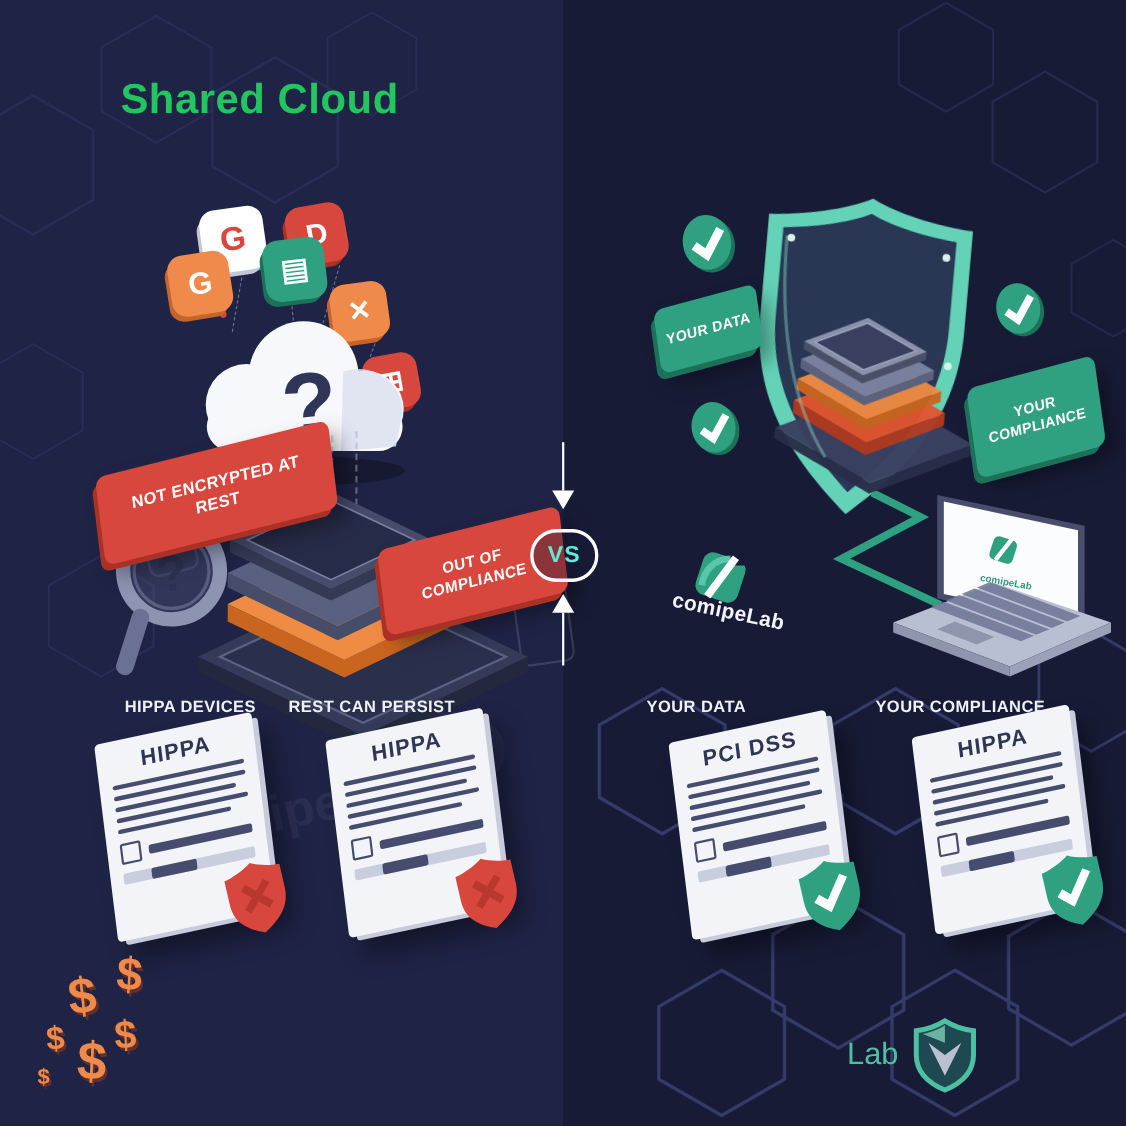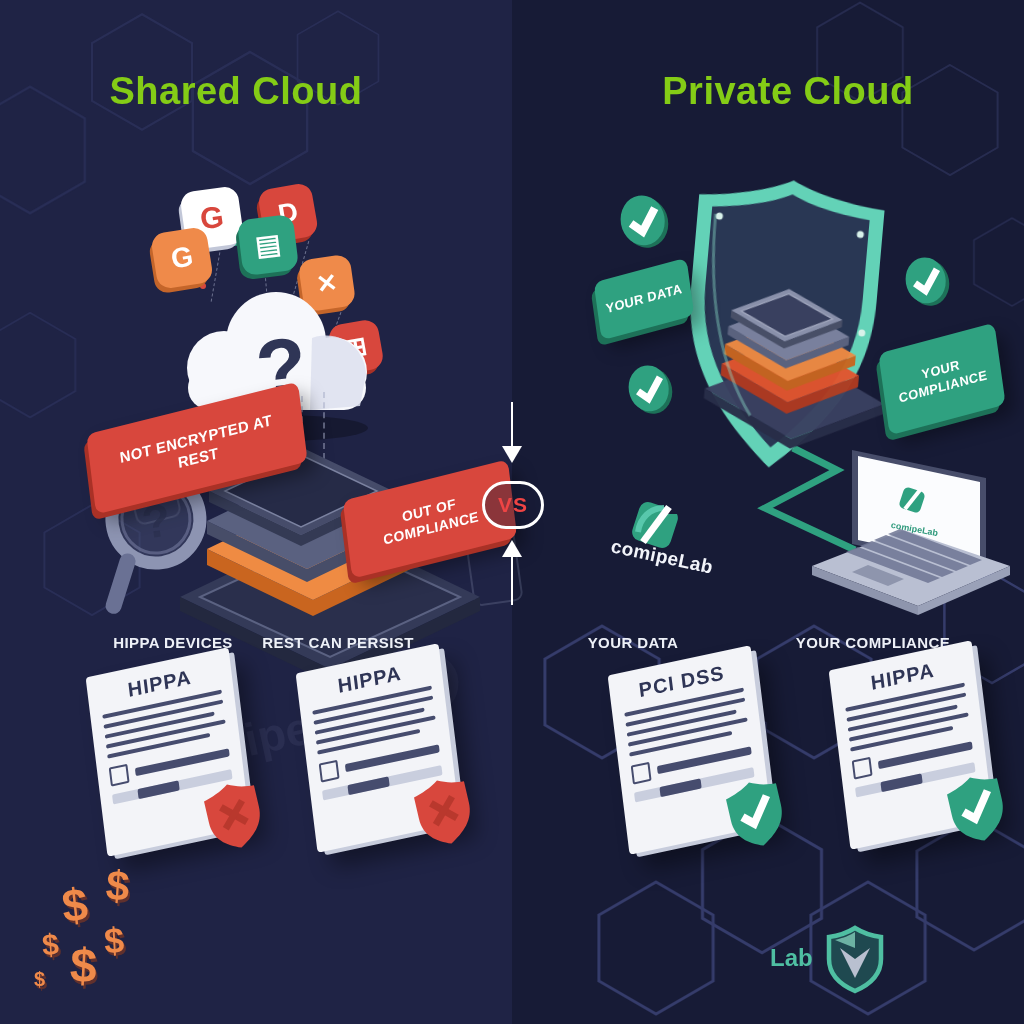--- a/index.html
+++ b/index.html
@@ -2,21 +2,21 @@
 <html><head>
 <meta charset="utf-8">
 <style>
   html,body{margin:0;padding:0;background:#10142a;font-family:"Liberation Sans",sans-serif;}
   #stage{position:relative;width:1024px;height:1024px;overflow:hidden;background:#20244a;}
   .abs{position:absolute;}
   
   .panel-left{left:0;top:0;width:512px;height:1024px;background:#1f2345;}
   .panel-right{left:512px;top:0;width:512px;height:1024px;background:#171b36;}
   
-  .title{font-size:38px;font-weight:800;color:#84cc16;text-align:center;letter-spacing:.5px;}
+  .title{font-size:38px;font-weight:800;color:#22c55e;text-align:center;letter-spacing:.5px;}
   
   svg{display:block;overflow:visible;}
   
   .app-icon{border-radius:14px;display:flex;align-items:center;justify-content:center;font-weight:800;transform-origin:center;}
   
   .tag{display:flex;align-items:center;justify-content:center;text-align:center;color:#fff;font-weight:800;border-radius:9px;line-height:1.3;letter-spacing:.4px;}
   .tag.red{background:#d8473d;box-shadow:-5px 6px 0 -1px #a93126, 8px 12px 18px rgba(0,0,0,.35);}
   .tag.green{background:#2fa180;box-shadow:-5px 6px 0 -1px #1d7158, 8px 12px 18px rgba(0,0,0,.35);}
   
   .dash-v{border-left:2px dashed rgba(165,172,200,.5);width:0;}
@@ -33,23 +33,23 @@
   .doc-box{width:15px;height:15px;border:2.5px solid #464c6e;border-radius:2px;}
   .doc-bar{height:8px;background:#464c6e;border-radius:2px;flex:1;}
   .doc-bar2{height:10px;background:#c9cede;border-radius:2px;margin-top:8px;position:relative;}
   .doc-bar2 span{position:absolute;left:26px;top:0;width:42px;height:10px;background:#464c6e;border-radius:2px;}
   .doc-shield{position:absolute;right:-16px;bottom:-20px;}
   
   .dollar{color:#ef8a4a;font-weight:800;text-shadow:2px 3px 0 rgba(150,60,25,.55);}
   
   .brand{display:flex;align-items:center;gap:12px;}
   .brand .t1{font-size:36px;font-weight:800;color:#ffffff;}
-  .brand .t2{font-size:24px;font-weight:700;color:#4fbfa2;}
-  
-  .vs-pill{width:56px;height:42px;border:3px solid #fff;border-radius:24px;display:flex;align-items:center;justify-content:center;color:#ef4444;font-weight:800;font-size:21px;letter-spacing:1px;background:rgba(24,28,54,.4);}
+  .brand .t2{font-size:28px;font-weight:400;color:#4fbfa2;}
+  
+  .vs-pill{width:56px;height:42px;border:3px solid #fff;border-radius:24px;display:flex;align-items:center;justify-content:center;color:#5eead4;font-weight:800;font-size:21px;letter-spacing:1px;background:rgba(24,28,54,.4);}
   .tri{width:0;height:0;}
   .tri.down{border-left:10px solid transparent;border-right:10px solid transparent;border-top:17px solid #fff;}
   .tri.up{border-left:10px solid transparent;border-right:10px solid transparent;border-bottom:17px solid #fff;}
   .vline{width:2px;background:#fff;}
   
   .watermark{font-size:46px;font-weight:800;color:rgba(195,202,235,.07);}
   .ghost-q{font-size:170px;font-weight:800;color:rgba(195,202,235,.05);}
   .ghost-phone{border:2px solid rgba(160,168,200,.22);border-radius:9px;}
   
   .vendor-text{font-size:19px;font-weight:800;color:#f2f4fa;letter-spacing:.4px;}
@@ -86,21 +86,20 @@
       <use href="#hexp" transform="translate(920,756) scale(1.2)"></use>
       <use href="#hexp" transform="translate(762,884) scale(1.25)"></use>
       <use href="#hexp" transform="translate(656,948) scale(1.2)"></use>
       <use href="#hexp" transform="translate(868,948) scale(1.2)"></use>
       <use href="#hexp" transform="translate(974,884) scale(1.2)"></use>
       <use href="#hexp" transform="translate(992,628) scale(1.0)"></use>
     </g>
   </svg>
 
   <div class="abs title" style="left:60px;top:70px;width:352px;">Shared Cloud</div>
-  <div class="abs title" style="left:612px;top:70px;width:352px;">Private Cloud</div>
 
   <div class="abs ghost-q" style="left:360px;top:610px;transform:rotate(10deg);">?</div>
   <div class="abs watermark" style="left:150px;top:708px;transform:rotate(-12deg);">comipeLab</div>
   <div class="abs ghost-phone" style="left:128px;top:446px;width:42px;height:72px;transform:rotate(-14deg);"></div>
   <div class="abs ghost-phone" style="left:468px;top:518px;width:46px;height:82px;transform:rotate(-8deg);"></div>
 
   <div class="abs dash-t" style="left:215px;top:252px;height:50px;transform:rotate(10deg);"></div>
   <div class="abs dash-t" style="left:266px;top:268px;height:44px;transform:rotate(-5deg);"></div>
   <div class="abs dash-t" style="left:300px;top:240px;height:60px;transform:rotate(16deg);"></div>
   <div class="abs dash-t" style="left:334px;top:306px;height:48px;transform:rotate(20deg);"></div>

